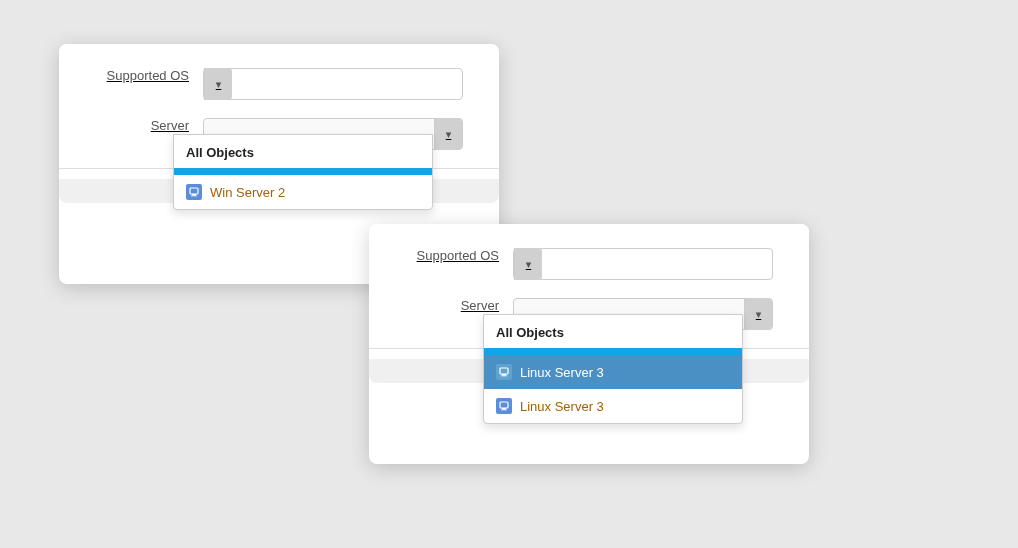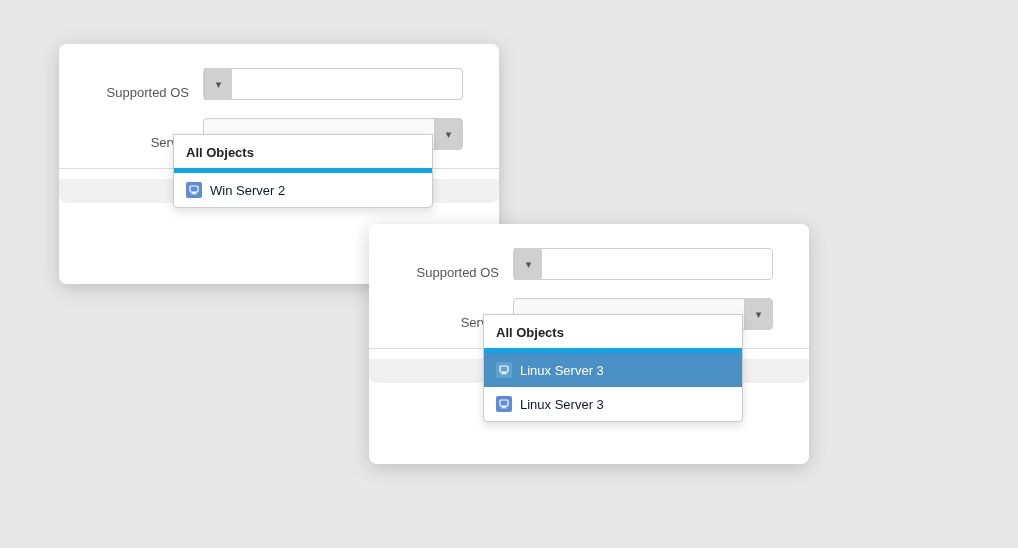--- a/index.html
+++ b/index.html
@@ -48,22 +48,23 @@
 
     
     .form-area {
       padding: 24px 30px 0 30px;
       background: #fff;
       border-radius: 8px 8px 0 0;
     }
 
     .form-row {
       display: flex;
-      align-items: flex-end;
+      align-items: flex-start;
       margin-bottom: 18px;
+      text-decoration: underline;
     }
 
     .form-label {
       width: 100px;
       text-align: right;
       margin-right: 14px;
       color: #555;
       font-size: 13px;
       flex-shrink: 0;
     }
@@ -148,31 +149,31 @@
       border-radius: 0 0 4px 4px;
       z-index: 20;
       box-shadow: 0 4px 10px rgba(0,0,0,0.12);
     }
 
     .dropdown-header {
       padding: 10px 12px 8px 12px;
       font-weight: 700;
       font-size: 13px;
       color: #222;
-      border-bottom: 5px solid #0ea5e9;
+      border-bottom: 7px solid #0ea5e9;
       background: #fff;
     }
 
     .dropdown-item {
       display: flex;
       align-items: center;
       padding: 9px 12px;
       cursor: pointer;
       font-size: 13px;
-      color: #0f172a;
+      color: #a16207;
     }
 
     .dropdown-item.active {
       background: #4a90c4;
       color: #fff;
     }
 
     .dropdown-item.active .item-icon {
       background: #5fa3d0;
       color: #fff;

